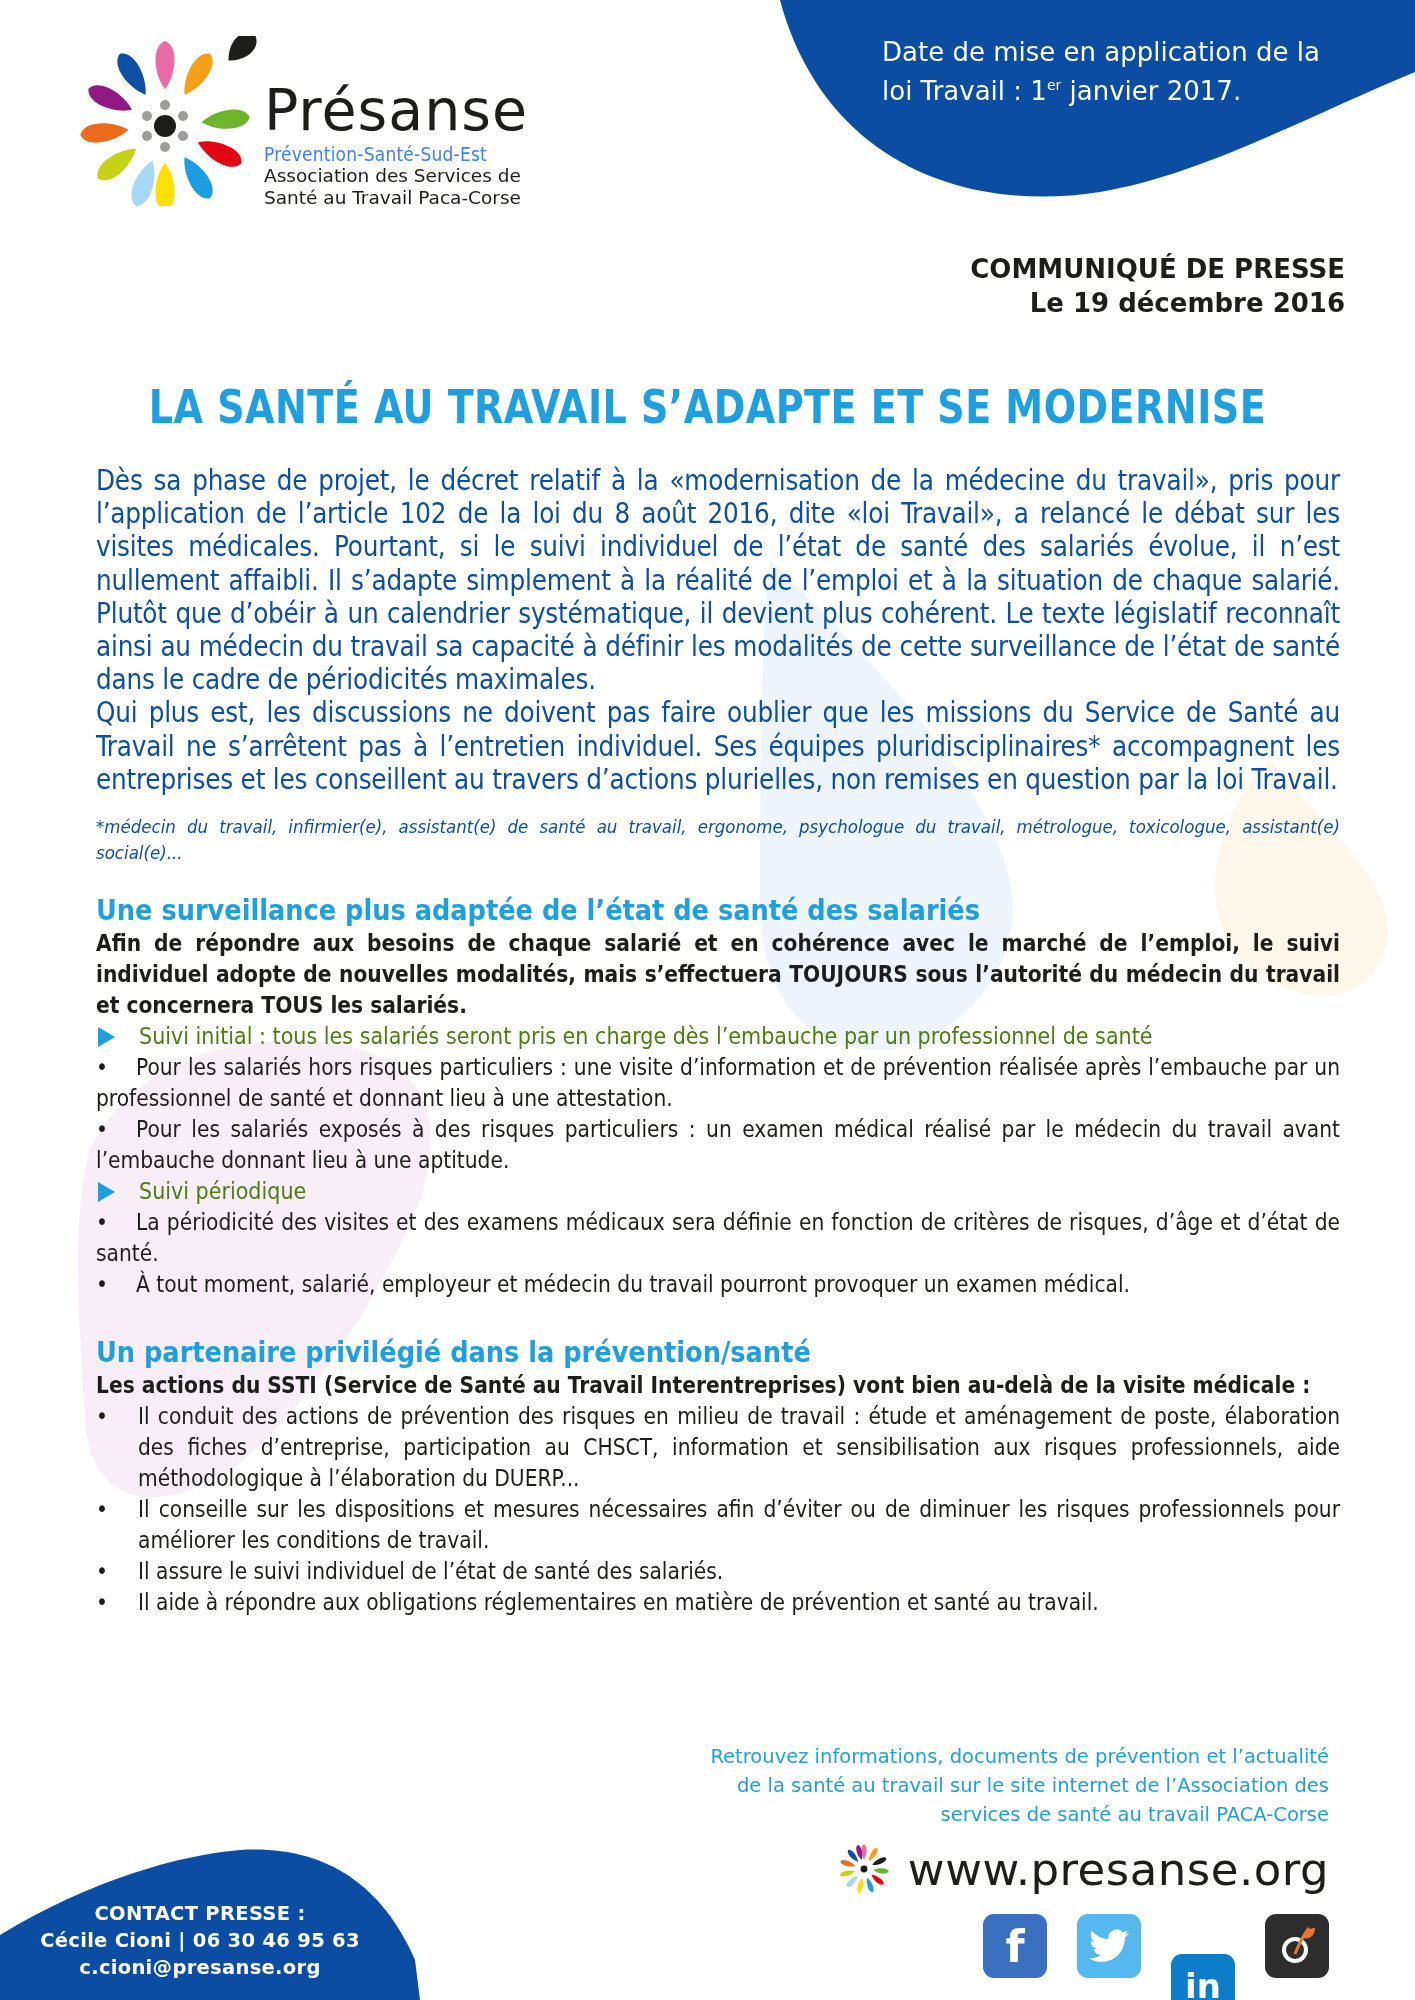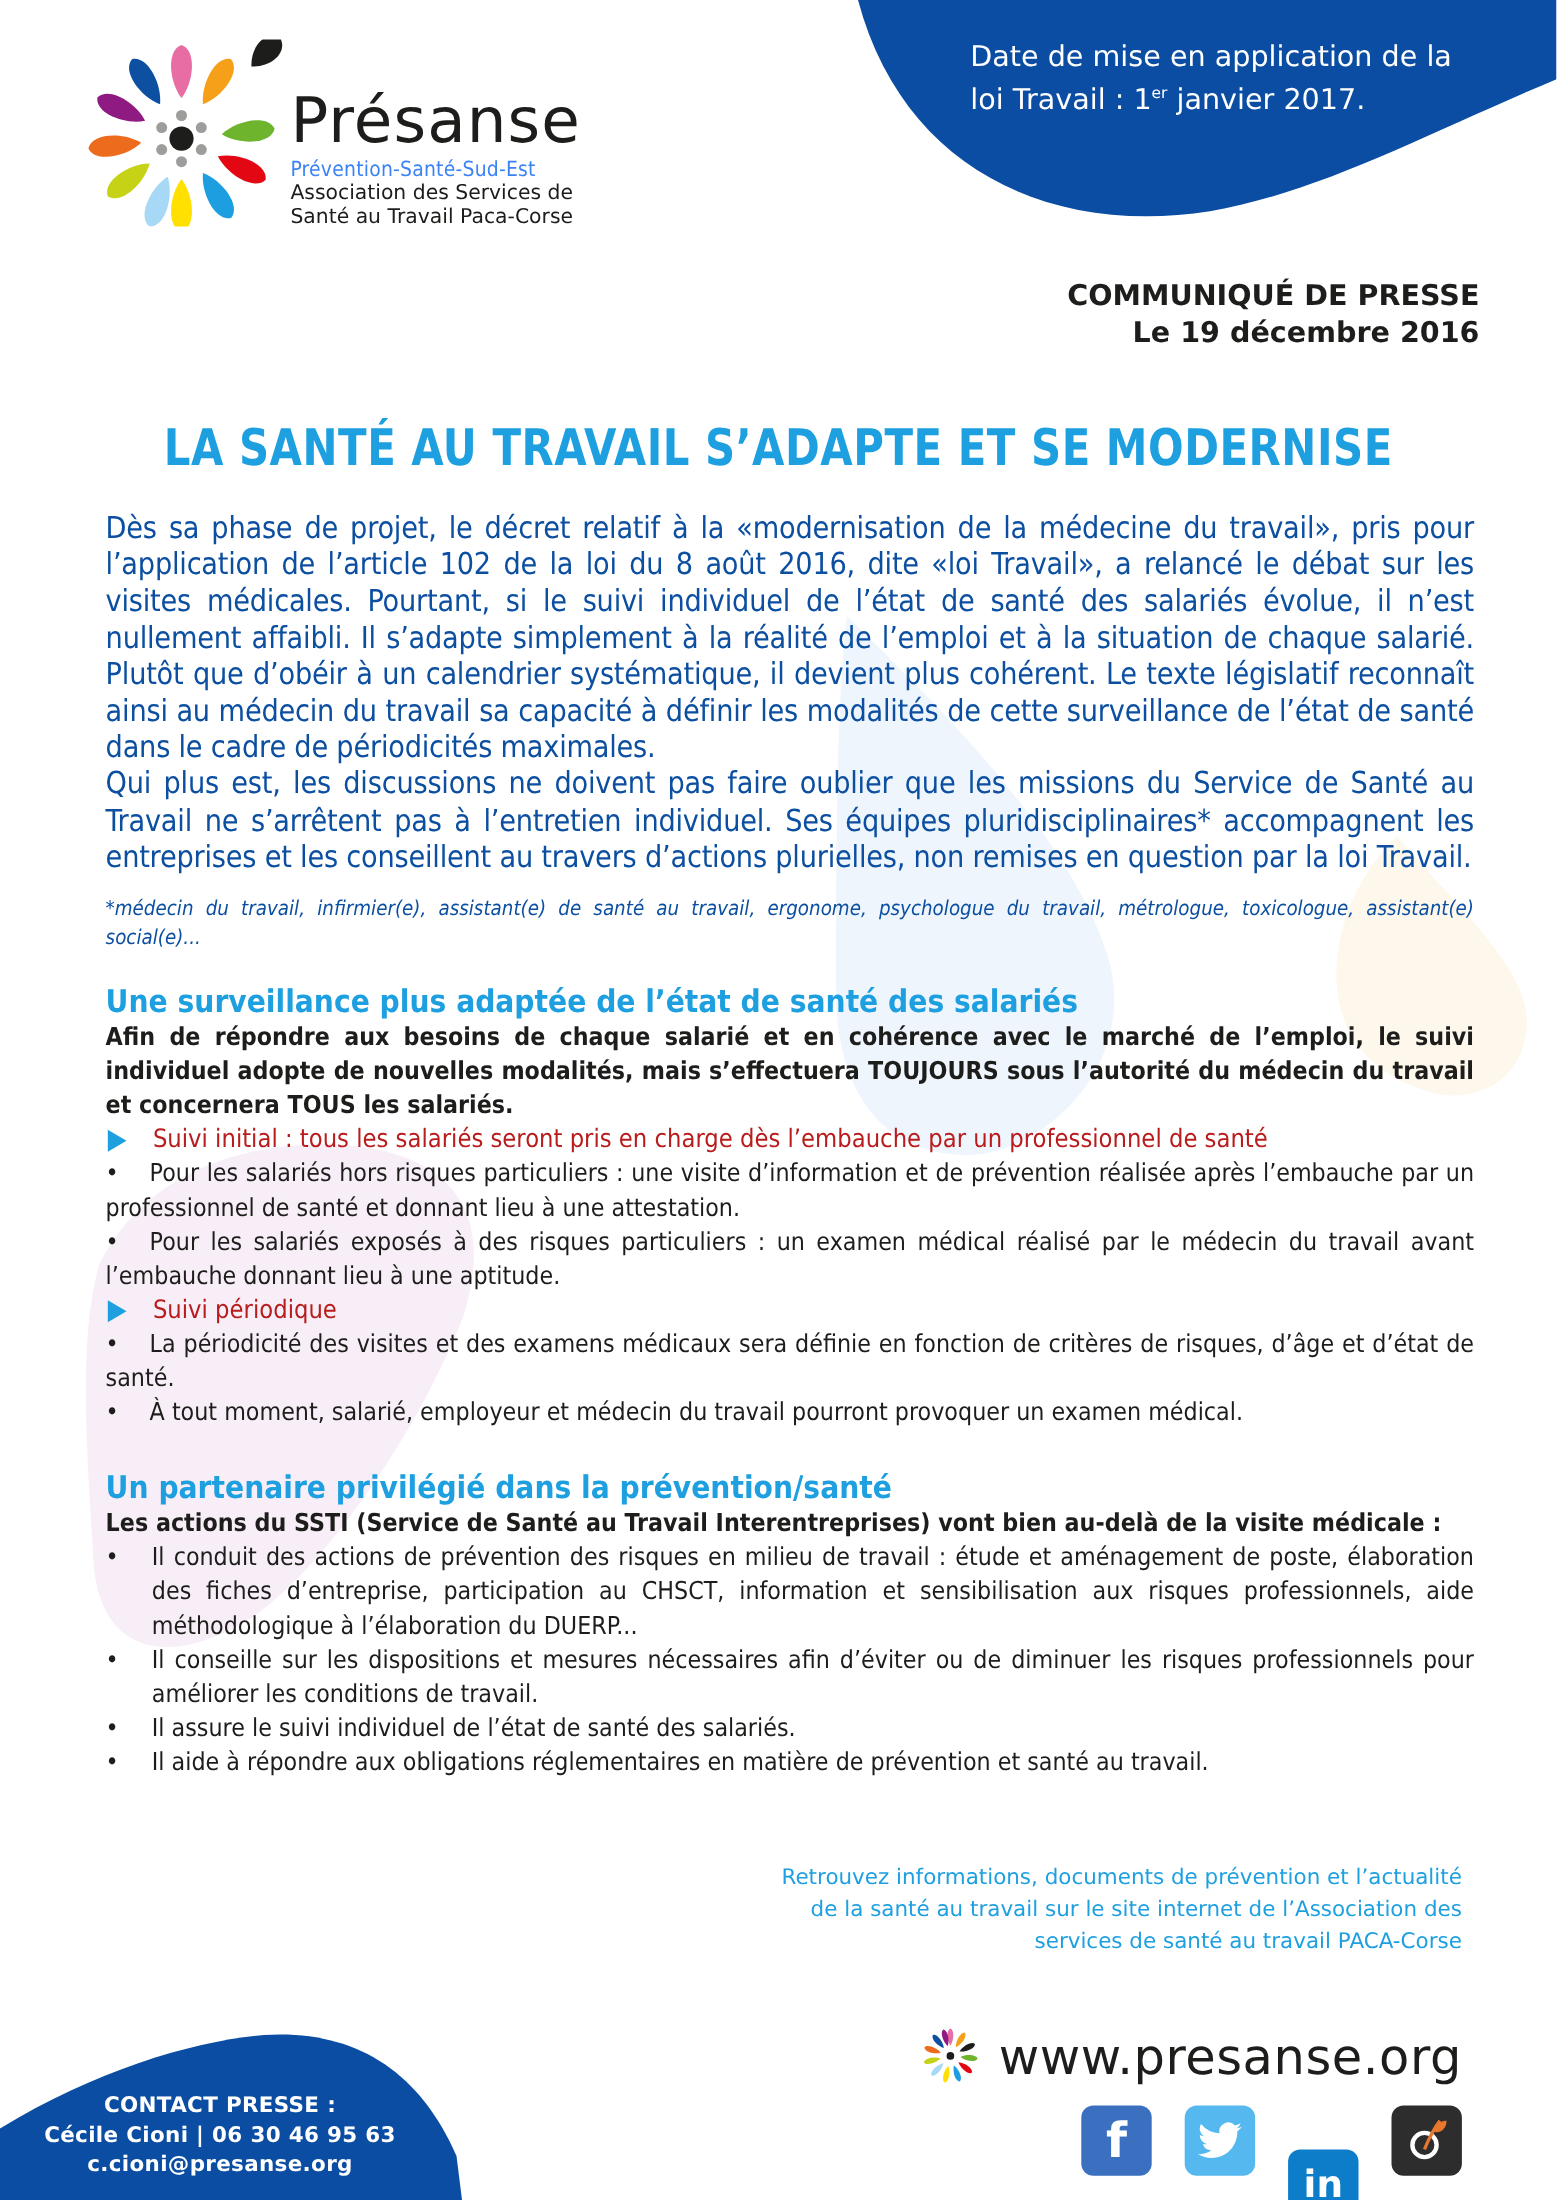--- a/index.html
+++ b/index.html
@@ -23,30 +23,30 @@
   .press-date { font-size: 26px; color: #1d1d1b; line-height: 34px; font-weight: bold; }
 
   .main-title { position: absolute; left: 0; width: 1415px; top: 380px; text-align: center; font-size: 46px; font-weight: bold; color: #1ea0e0; letter-spacing: 0.5px; z-index: 2; font-family: "DejaVu Sans Condensed", "DejaVu Sans", sans-serif; transform: scaleX(0.92); }
 
   .content { position: absolute; left: 96px; width: 1244px; top: 464px; z-index: 2; }
   .intro { font-size: 27.5px; line-height: 33.2px; color: #0c4fa0; text-align: justify; font-family: "DejaVu Sans Condensed", "DejaVu Sans", sans-serif; letter-spacing: -0.2px; }
   .footnote { font-size: 18.5px; line-height: 26px; color: #0c4fa0; font-style: italic; margin-top: 18px; text-align: justify; font-family: "DejaVu Sans Condensed", "DejaVu Sans", sans-serif; }
 
   .section-title { font-size: 28.5px; color: #1ea0e0; margin-top: 28px; line-height: 34px; font-family: "DejaVu Sans Condensed", "DejaVu Sans", sans-serif; }
   .section-lead { font-size: 22.5px; line-height: 31px; font-weight: bold; color: #1d1d1b; text-align: justify; font-family: "DejaVu Sans Condensed", "DejaVu Sans", sans-serif; }
-  .sub-head { display: flex; align-items: center; font-size: 23px; line-height: 31px; color: #b91c1c; font-family: "DejaVu Sans Condensed", "DejaVu Sans", sans-serif; }
+  .sub-head { display: flex; align-items: center; font-size: 23px; line-height: 31px; color: #4d7c0f; font-family: "DejaVu Sans Condensed", "DejaVu Sans", sans-serif; }
   .tri { display: inline-block; width: 0; height: 0; border-top: 10px solid transparent; border-bottom: 10px solid transparent; border-left: 17px solid #1ea0e0; margin: 0 24px 0 2px; }
   .para-bullet { font-size: 22.5px; line-height: 31px; color: #1d1d1b; text-align: justify; font-family: "DejaVu Sans Condensed", "DejaVu Sans", sans-serif; }
   .para-bullet .dot { display: inline-block; width: 40px; }
 
   .list2 { list-style: none; }
   .list2 li { position: relative; padding-left: 42px; font-size: 22.5px; line-height: 31px; color: #1d1d1b; text-align: justify; font-family: "DejaVu Sans Condensed", "DejaVu Sans", sans-serif; }
   .list2 li .dot { position: absolute; left: 0; top: 0; }
 
-  .web-info { position: absolute; right: 86px; top: 1692px; text-align: right; font-size: 19.5px; line-height: 29px; color: #1ea0e0; z-index: 2; font-family: "DejaVu Sans", sans-serif; }
+  .web-info { position: absolute; right: 86px; top: 1742px; text-align: right; font-size: 19.5px; line-height: 29px; color: #1ea0e0; z-index: 2; font-family: "DejaVu Sans", sans-serif; }
 
   .site { position: absolute; right: 86px; top: 1838px; display: flex; align-items: center; z-index: 2; }
   .site-logo { width: 64px; height: 62px; margin-right: 12px; }
   .site-url { font-size: 45px; color: #1d1d1b; font-family: "DejaVu Sans", sans-serif; letter-spacing: 0.5px; }
 
   .social { position: absolute; right: 86px; top: 1914px; display: flex; gap: 30px; z-index: 2; }
   .soc { width: 64px; height: 64px; border-radius: 11px; display: flex; align-items: center; justify-content: center; color: #fff; font-weight: bold; font-family: "DejaVu Sans", sans-serif; }
   .soc.fb { background: #3b6fc0; font-size: 44px; }
   .soc.tw { background: #55b8ee; }
   .soc.li { background: #0e7dc9; font-size: 34px; margin-top: 40px; }

